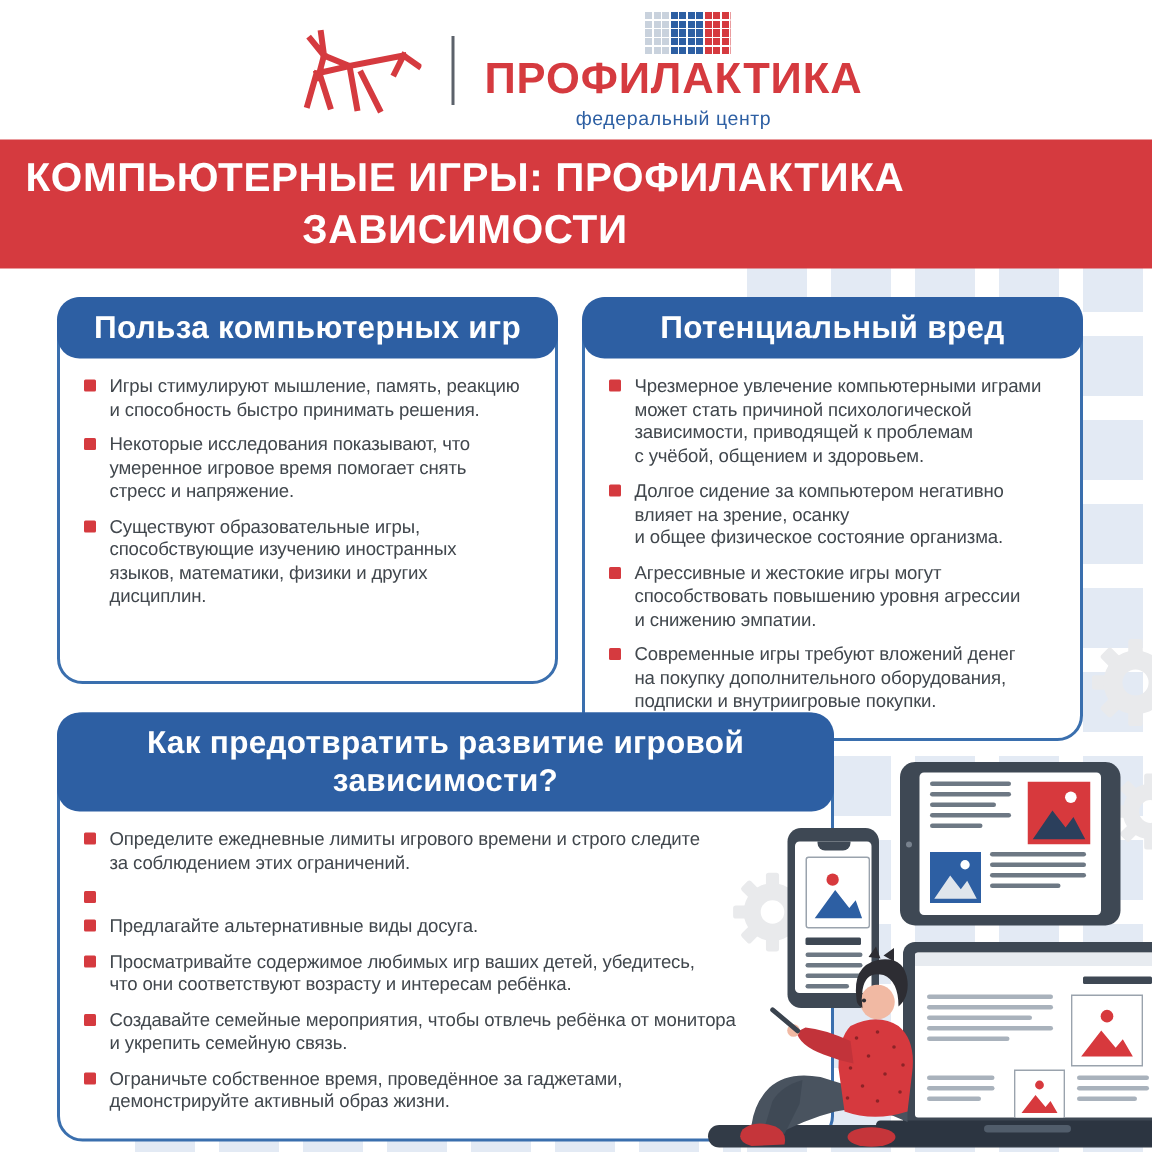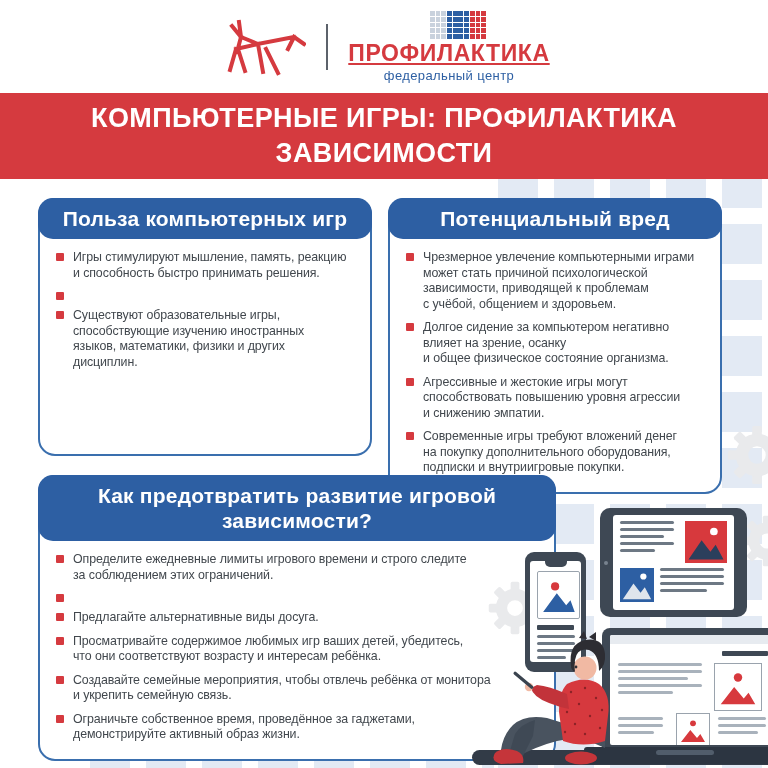--- a/index.html
+++ b/index.html
@@ -27,30 +27,30 @@
   .logo-divider { width:2px; height:46px; background:#5c626b; }
   .brand { display:flex; flex-direction:column; align-items:center; }
   .pixel-flag {
     width:57px; height:28px; margin-bottom:3px; transform:translateX(10px);
     background-image:
       repeating-linear-gradient(90deg, transparent 0 4.7px, #fff 4.7px 5.7px),
       repeating-linear-gradient(0deg,  transparent 0 4.8px, #fff 4.8px 5.8px),
       linear-gradient(90deg, #c9d2dd 0 17px, var(--primary-blue,#2d5fa3) 17px 39px, var(--accent-red,#d53a3f) 39px 57px);
   }
   .brand-title {
-    font-size:23px; font-weight:bold; color:var(--accent-red,#d53a3f);
-    letter-spacing:.6px; line-height:1;text-decoration:underline;
+    font-size:29px; font-weight:bold; color:var(--accent-red,#d53a3f);
+    letter-spacing:.6px; line-height:1;
   }
   .brand-sub { font-size:13px; color:var(--primary-blue,#2d5fa3); letter-spacing:.4px; margin-top:3px; }
 
   
   .banner {
     position:absolute; left:0; top:93px; width:768px; height:86px; z-index:1;
     background:var(--accent-red,#d53a3f);
-    display:flex; align-items:center; justify-content:center;
+    display:flex; align-items:center; 
   }
   .banner h1 {
     margin:0; max-width:620px; text-align:center; color:#fff;
     font-size:27px; line-height:1.28; letter-spacing:.4px; font-weight:bold;
     text-transform:uppercase;
   }
 
   
   .card {
     position:absolute; z-index:2; box-sizing:border-box; background:#fff;
@@ -147,20 +147,23 @@
   <section class="card card-benefits">
     <div class="card-header">Польза компьютерных игр</div>
     <ul>
       <li>
           <span class="bullet"></span>
           <span class="txt">Игры стимулируют мышление, память, реакцию
 и способность быстро принимать решения.</span>
         </li>
       <li>
           <span class="bullet"></span>
+          <span class="txt">Некоторые исследования показывают, что
+умеренное игровое время помогает снять
+стресс и напряжение.</span>
         </li>
       <li>
           <span class="bullet"></span>
           <span class="txt">Существуют образовательные игры,
 способствующие изучению иностранных
 языков, математики, физики и других
 дисциплин.</span>
         </li>
     </ul>
   </section>

